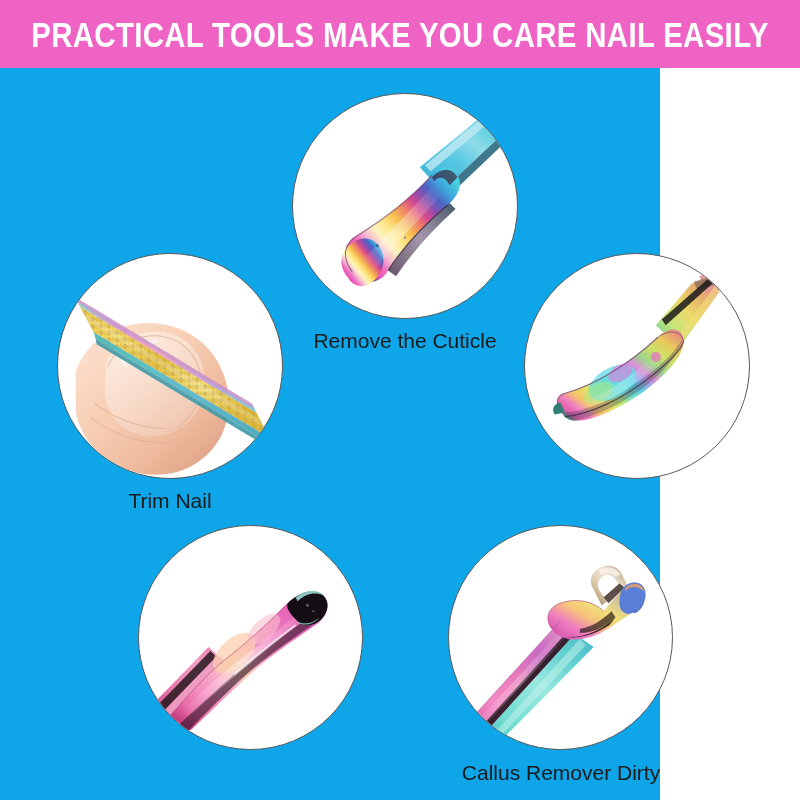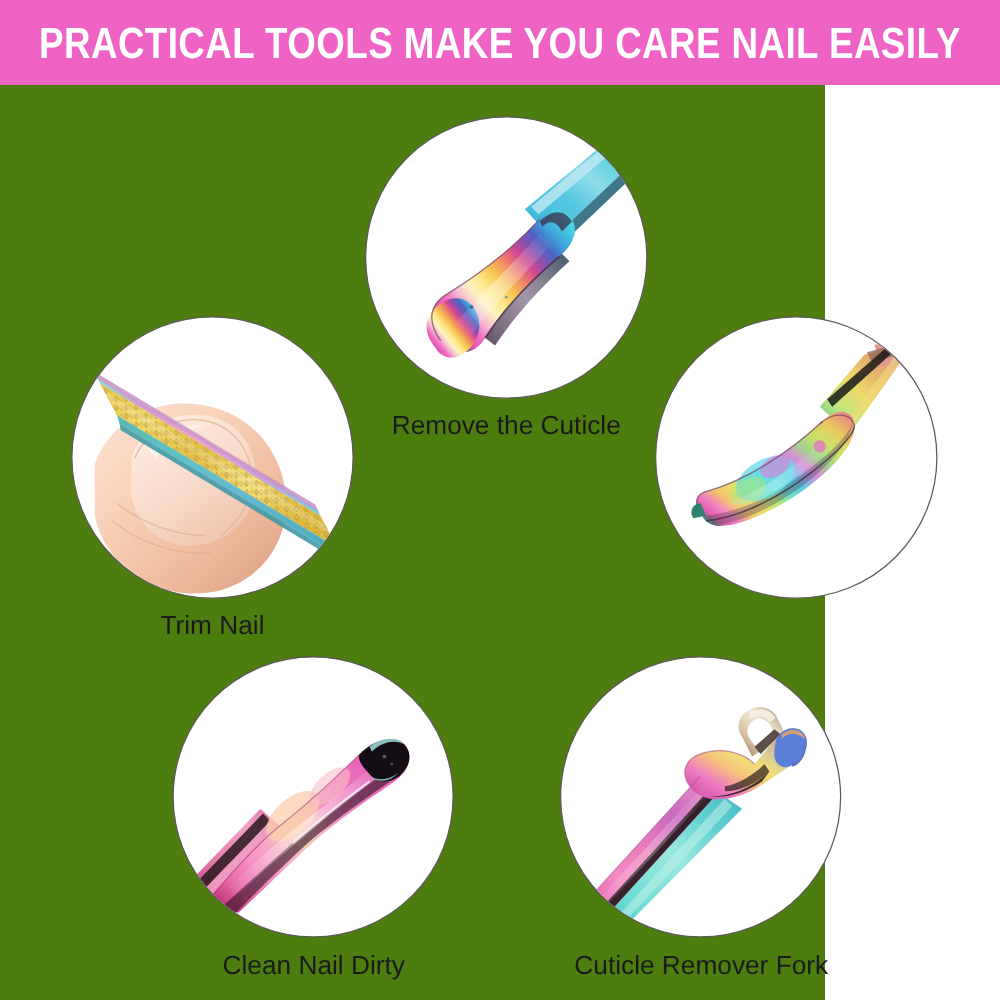--- a/index.html
+++ b/index.html
@@ -3,21 +3,21 @@
 <meta charset="utf-8">
 <style>
   html,body{margin:0;padding:0;}
   body{
     width:800px;height:800px;
     background:#ffffff;
     font-family:"Liberation Sans", sans-serif;
     overflow:hidden;
     position:relative;
   }
-  #canvas{position:relative;width:660px;height:800px;background:#4d7c0f;}
+  #canvas{position:relative;width:660px;height:800px;background:#0ea5e9;}
 
   
   .banner{
     position:absolute;left:0;top:0;width:800px;height:68px;
     background:#ee63c4;
     display:flex;align-items:center;justify-content:center;
   }
   .banner-title{
     color:#ffffff;
     font-family:"Liberation Sans", sans-serif;
@@ -339,21 +339,20 @@
         <path d="M150,78 C162,66 178,62 186,70 C192,76 192,86 184,94
                  C176,102 164,102 158,94 C152,88 148,82 150,78 Z" fill="#140d14"></path>
         <path d="M158,72 C168,64 180,63 186,70 C178,66 168,68 160,76 Z" fill="#9fe3dd" opacity="0.85"></path>
         <path d="M182,92 C176,100 166,102 158,96 C168,100 176,98 182,92 Z" fill="#8fd8d4" opacity="0.8"></path>
         <circle cx="170" cy="80" r="1.6" fill="#6a5a6a" opacity="0.9"></circle>
         <circle cx="176" cy="86" r="1.2" fill="#5f5060" opacity="0.85"></circle>
 
         <path d="M24,200 C52,168 70,148 88,134 C108,118 124,104 150,78" fill="none" stroke="#a8336e" stroke-width="1" opacity="0.55"></path>
       </svg>
     </div>
-    <div class="caption" style="left:-47px;top:237px;width:320px;">Clean Nail Dirty</div>
   </div>
 
   <div class="feature" style="left:448px;top:525px;width:225px;height:225px;">
     <div class="circle" style="width:225px;height:225px;">
       <svg viewBox="0 0 225 225" xmlns="http://www.w3.org/2000/svg">
         <defs>
           <linearGradient id="g5shaftA" x1="0" y1="1" x2="1" y2="0">
             <stop offset="0.00" stop-color="#a85cc8"></stop>
             <stop offset="0.15" stop-color="#e86ab4"></stop>
             <stop offset="0.32" stop-color="#f58ac6"></stop>
@@ -425,16 +424,16 @@
 
         <path d="M120,112 C134,114 150,108 162,100 L168,92 C156,104 138,112 122,112 Z" fill="#120c10" opacity="0.8"></path>
         <path d="M132,104 C144,102 156,94 164,86 L168,92 C158,102 144,108 132,108 Z" fill="#2a1c1a" opacity="0.7"></path>
 
         <path d="M18,208 L118,100 L124,106 L24,214 Z" fill="url(#g5hl)" opacity="0.4"></path>
 
         <path d="M104,104 C96,94 100,82 112,78 C128,72 146,76 156,86" fill="none" stroke="#a8417e" stroke-width="1" opacity="0.6"></path>
         <path d="M10,208 L112,96" fill="none" stroke="#9a4a96" stroke-width="0.9" opacity="0.5"></path>
       </svg>
     </div>
-    <div class="caption" style="left:-47px;top:237px;width:320px;">Cuticle Remover Fork</div>
+    <div class="caption" style="left:-47px;top:237px;width:320px;">Callus Remover Dirty</div>
   </div>
 
 </div>
 
 </body></html>

